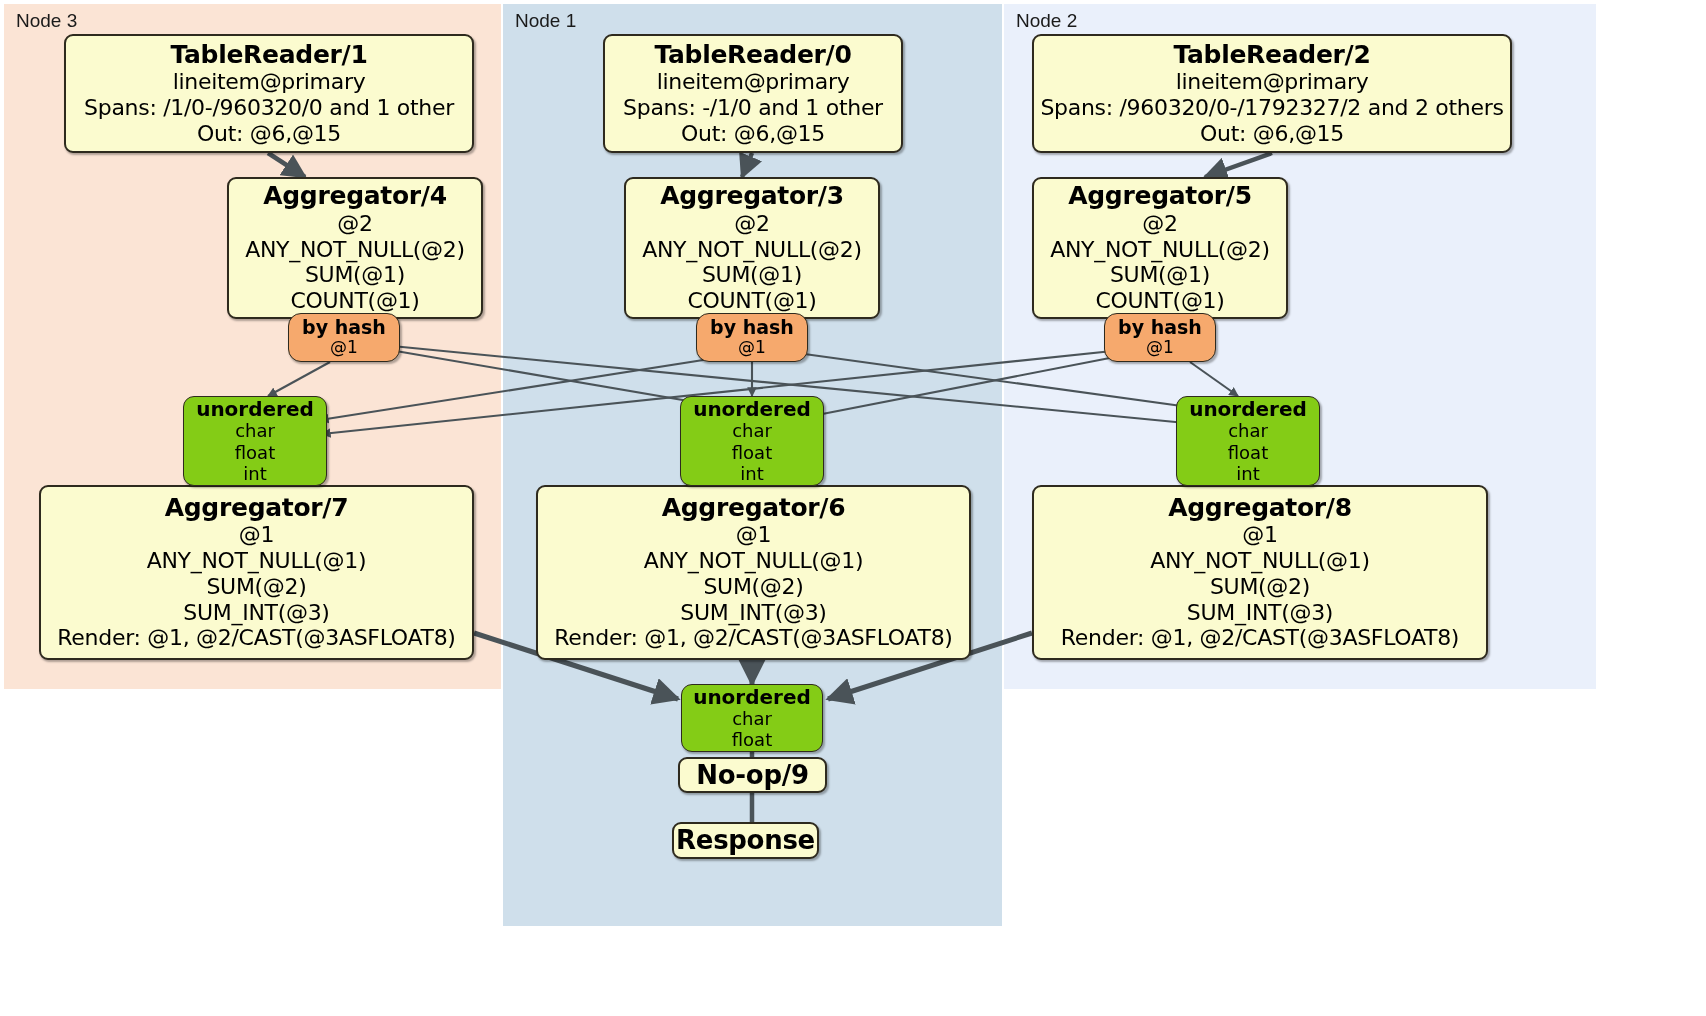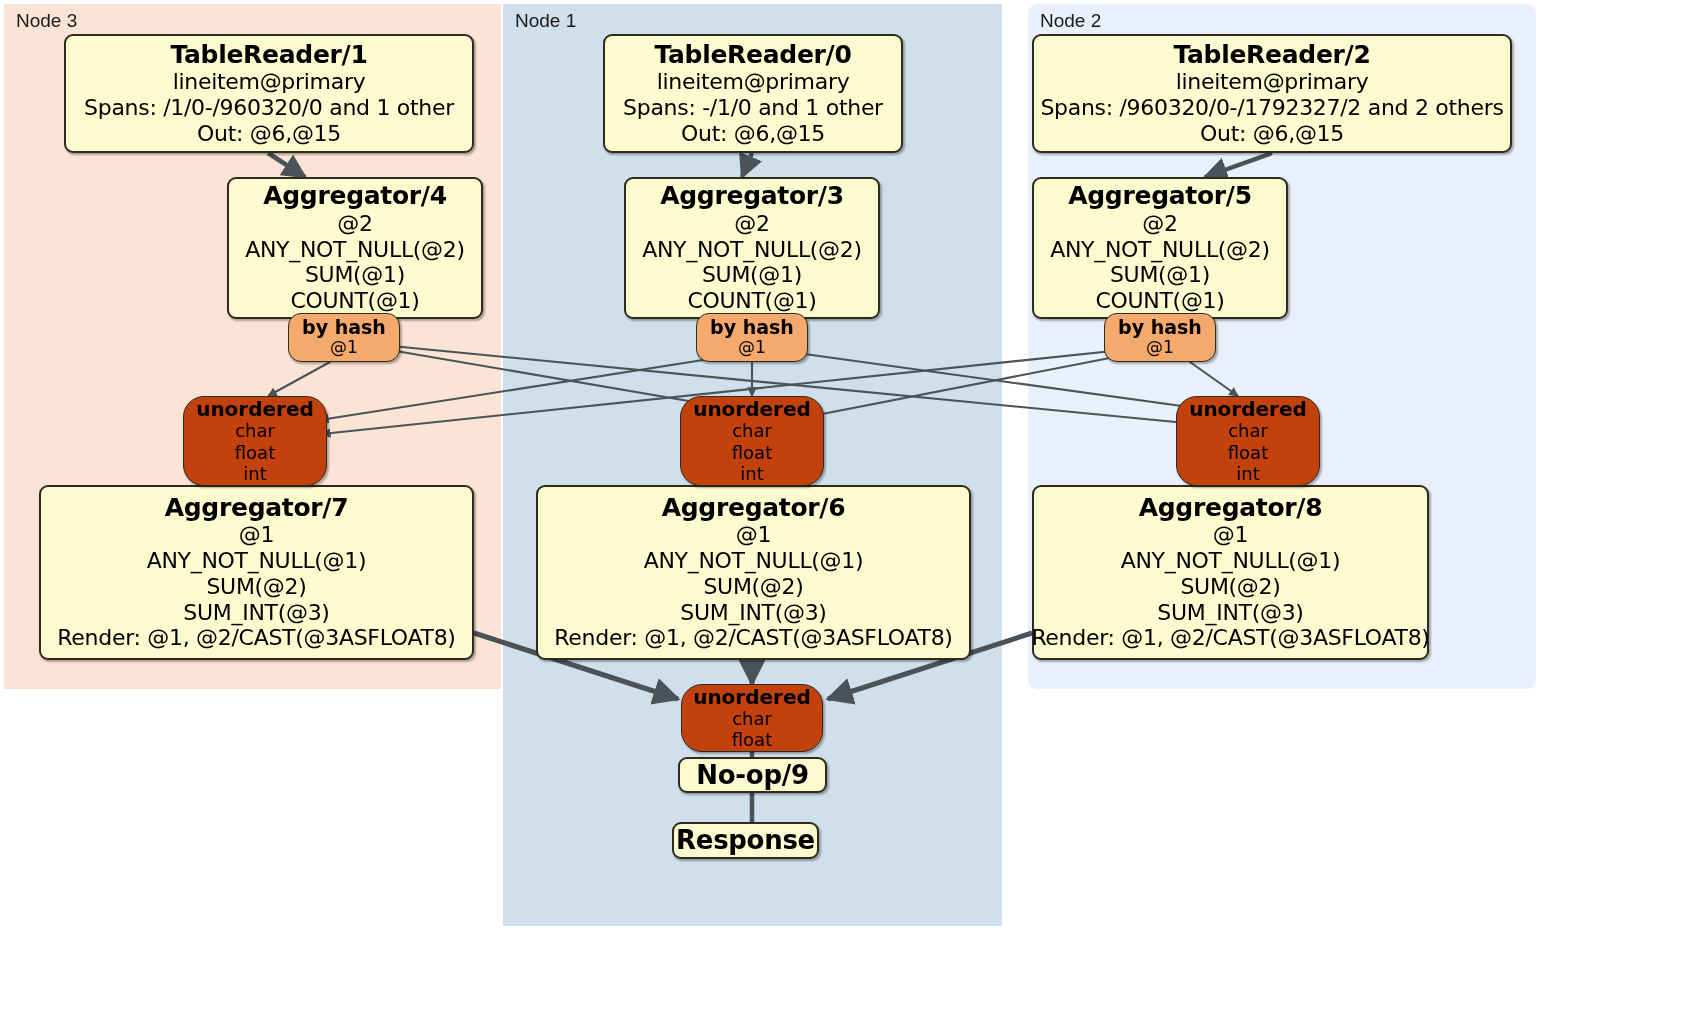--- a/index.html
+++ b/index.html
@@ -26,21 +26,21 @@
   .proc .ln{font-size:22px;line-height:1.17;color:#000;
             font-family:"DejaVu Sans",sans-serif;letter-spacing:-0.3px;white-space:nowrap;}
 
   .router{background:#f6a96d;border:1.6px solid #2e2a1e;border-radius:13px;
           box-shadow:1.5px 2px 2px rgba(0,0,0,.30);}
   .router .ttl{font-weight:bold;font-size:19px;line-height:1.1;color:#000;
                font-family:"DejaVu Sans",sans-serif;}
   .router .ln{font-size:17px;line-height:1.15;color:#000;
               font-family:"DejaVu Sans",sans-serif;}
 
-  .recv{background:#c2410c;border:1.6px solid #2e2a1e;border-radius:21px;
+  .recv{background:#84cc16;border:1.6px solid #2e2a1e;border-radius:11px;
         box-shadow:1.5px 2px 2px rgba(0,0,0,.30);}
   .recv .ttl{font-weight:bold;font-size:20px;line-height:1.12;color:#000;
              font-family:"DejaVu Sans",sans-serif;}
   .recv .ln{font-size:18px;line-height:1.18;color:#000;
             font-family:"DejaVu Sans",sans-serif;}
 
   .term{background:#fbfbcf;border:2px solid #2e2a1e;border-radius:9px;
         box-shadow:1.5px 2px 2px rgba(0,0,0,.30);}
   .term .ttl{font-weight:bold;font-size:26px;line-height:1.1;color:#000;
              font-family:"DejaVu Sans",sans-serif;letter-spacing:-0.3px;}
@@ -53,21 +53,21 @@
 <body>
 
 <div id="stage">
 
   <div class="panel" style="left:4px;top:4px;width:497px;height:685px;background:#fbe4d5;padding-left:12px;">
     <div class="panel-label">Node 3</div>
   </div>
   <div class="panel" style="left:503px;top:4px;width:499px;height:922px;background:#cfdfeb;">
     <div class="panel-label">Node 1</div>
   </div>
-  <div class="panel" style="left:1028px;top:4px;width:508px;height:685px;background:#eaf0fb;border-radius:9px;">
+  <div class="panel" style="left:1004px;top:4px;width:592px;height:685px;background:#eaf0fb;">
     <div class="panel-label">Node 2</div>
   </div>
 
   <svg id="edges" viewBox="0 0 1706 1016" xmlns="http://www.w3.org/2000/svg">
     <defs>
       <marker id="ah" viewBox="0 0 10 10" refX="9" refY="5" markerWidth="5.5" markerHeight="5.5" orient="auto-start-reverse">
         <path d="M 0 0 L 10 5 L 0 10 z" fill="#4a5358"></path>
       </marker>
       <marker id="ahs" viewBox="0 0 10 10" refX="9" refY="5" markerWidth="4.6" markerHeight="4.6" orient="auto-start-reverse">
         <path d="M 0 0 L 10 5 L 0 10 z" fill="#4a5358"></path>
@@ -200,21 +200,21 @@
 
   <div class="node proc z-mid" style="left:536px;top:485px;width:435px;height:175px;">
     <div class="ttl">Aggregator/6</div>
     <div class="ln">@1</div>
     <div class="ln">ANY_NOT_NULL(@1)</div>
     <div class="ln">SUM(@2)</div>
     <div class="ln">SUM_INT(@3)</div>
     <div class="ln">Render: @1, @2/CAST(@3ASFLOAT8)</div>
   </div>
 
-  <div class="node proc z-mid" style="left:1032px;top:485px;width:397px;height:175px;">
+  <div class="node proc z-mid" style="left:1032px;top:485px;width:456px;height:175px;">
     <div class="ttl">Aggregator/8</div>
     <div class="ln">@1</div>
     <div class="ln">ANY_NOT_NULL(@1)</div>
     <div class="ln">SUM(@2)</div>
     <div class="ln">SUM_INT(@3)</div>
     <div class="ln">Render: @1, @2/CAST(@3ASFLOAT8)</div>
   </div>
 
   <div class="node recv z-hi" style="left:681px;top:684px;width:142px;height:68px;">
     <div class="ttl">unordered</div>

